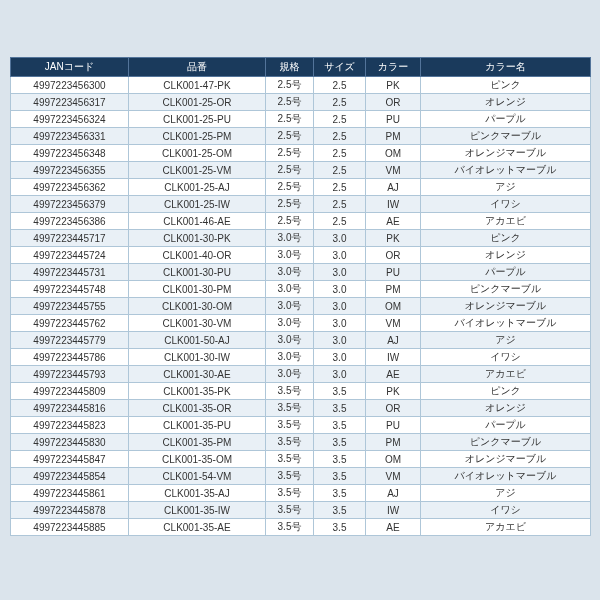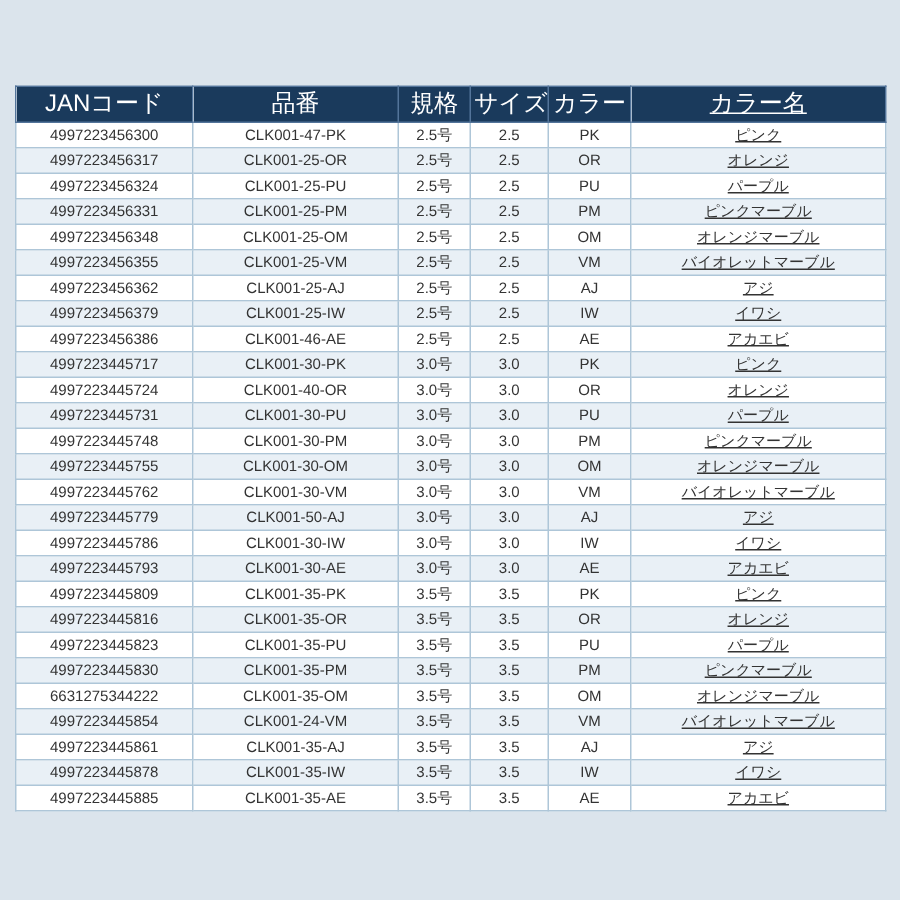--- a/index.html
+++ b/index.html
@@ -40,32 +40,32 @@
     overflow: hidden;
     white-space: nowrap;
   }
 
   .spec-table thead th {
     background: var(--header-bg, #1a3a5c);
     color: var(--header-fg, #ffffff);
     font-weight: normal;
     height: 19px;
     border-color: #53749a;
-    font-size: 16px;
+    font-size: 10px;
   }
 
   .spec-table tbody tr:nth-child(odd) td  { background: var(--stripe-odd, #ffffff); }
   .spec-table tbody tr:nth-child(even) td { background: var(--stripe-even, #e9f0f6); }
 
   .col-0 { width: 118px; }
   .col-1 { width: 137px; }
   .col-2 { width: 48px;  }
   .col-3 { width: 52px; margin-top: 48px;  }
   .col-4 { width: 55px;  }
-  .col-5 { width: 170px; text-decoration: underline; }
+  .col-5 { width: 170px; }
 </style>
 </head>
 <body>
 
 <div class="page">
   <table class="spec-table">
     <thead>
       <tr id="header-row">
           <th class="col-0">JANコード</th>
           <th class="col-1">品番</th>
@@ -246,30 +246,30 @@
         </tr>
         <tr>
           <td class="col-0">4997223445830</td>
           <td class="col-1">CLK001-35-PM</td>
           <td class="col-2">3.5号</td>
           <td class="col-3">3.5</td>
           <td class="col-4">PM</td>
           <td class="col-5">ピンクマーブル</td>
         </tr>
         <tr>
-          <td class="col-0">6631275344222</td>
+          <td class="col-0">4997223445847</td>
           <td class="col-1">CLK001-35-OM</td>
           <td class="col-2">3.5号</td>
           <td class="col-3">3.5</td>
           <td class="col-4">OM</td>
           <td class="col-5">オレンジマーブル</td>
         </tr>
         <tr>
           <td class="col-0">4997223445854</td>
-          <td class="col-1">CLK001-24-VM</td>
+          <td class="col-1">CLK001-54-VM</td>
           <td class="col-2">3.5号</td>
           <td class="col-3">3.5</td>
           <td class="col-4">VM</td>
           <td class="col-5">バイオレットマーブル</td>
         </tr>
         <tr>
           <td class="col-0">4997223445861</td>
           <td class="col-1">CLK001-35-AJ</td>
           <td class="col-2">3.5号</td>
           <td class="col-3">3.5</td>

